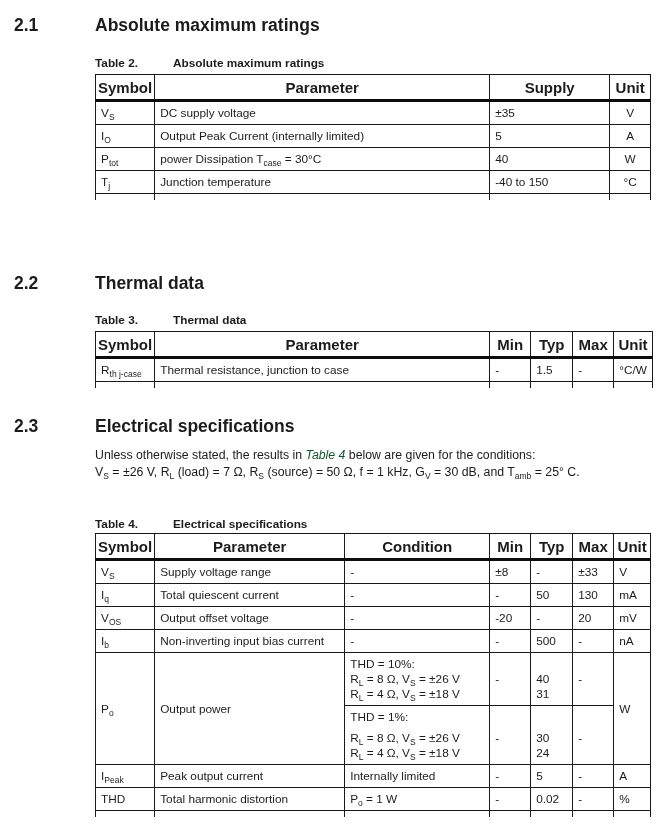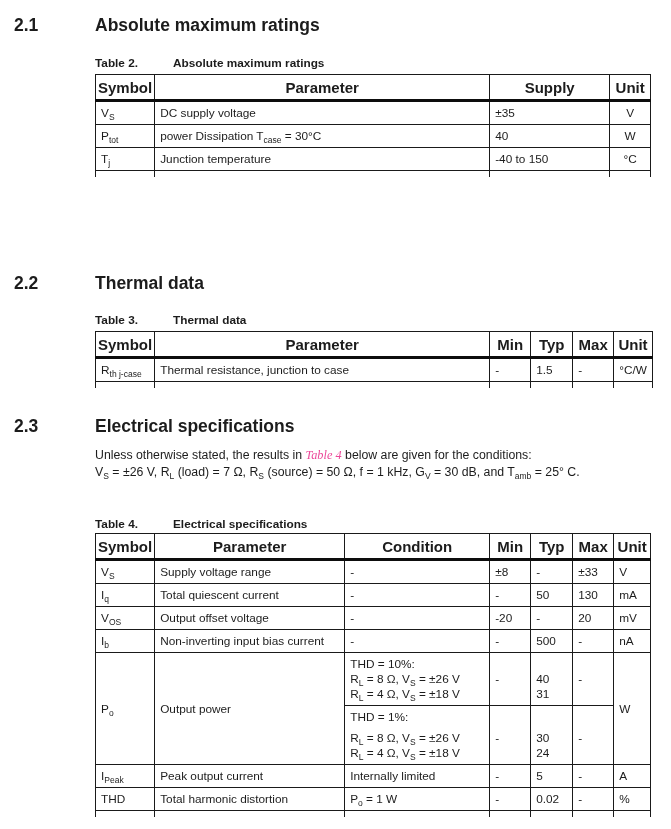--- a/index.html
+++ b/index.html
@@ -23,21 +23,21 @@
   .ds td.vp1 { padding-top:19px; }
   .ds td.vp2 { padding-top:25px; }
   .ds tr.stub td { border-top:none; border-bottom:none; height:6px; padding:0; }
 
   .tline { min-height:15px; }
   .tgap { height:6px; }
   .para { position:absolute; left:95px; width:562px; font-size:12.3px; line-height:17px; }
   .para .tline { min-height:17px; }
 
   sub { font-size:8.5px; line-height:0; vertical-align:-2.5px; }
-  .doclink { color:#ec4899; font-style:italic;font-family:Liberation Serif, serif; }
+  .doclink { color:#14532d; font-style:italic; }
 </style>
 </head>
 <body>
 
 <div class="page">
 
   <div class="sec-head" style="top:15px">
     <span class="sec-num">2.1</span>
     <span class="sec-title">Absolute maximum ratings</span>
   </div>
@@ -65,20 +65,30 @@
     <tbody>
       <tr>
         <td>
             <div class="tline"><span>V</span><sub>S</sub></div>
           </td>
         <td>
             <div class="tline"><span>DC supply voltage</span></div>
           </td>
         <td>±35</td>
         <td class="cu">V</td>
+      </tr>
+      <tr>
+        <td>
+            <div class="tline"><span>I</span><sub>O</sub></div>
+          </td>
+        <td>
+            <div class="tline"><span>Output Peak Current (internally limited)</span></div>
+          </td>
+        <td>5</td>
+        <td class="cu">A</td>
       </tr>
       <tr>
         <td>
             <div class="tline"><span>P</span><sub>tot</sub></div>
           </td>
         <td>
             <div class="tline"><span>power Dissipation T</span><sub>case</sub><span> = 30°C</span></div>
           </td>
         <td>40</td>
         <td class="cu">W</td>

